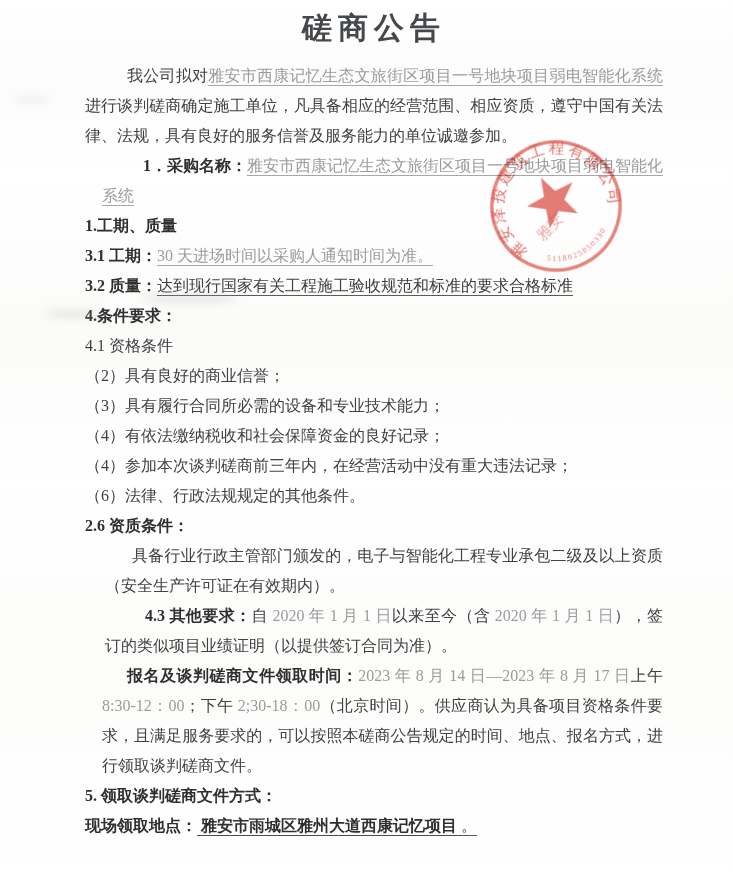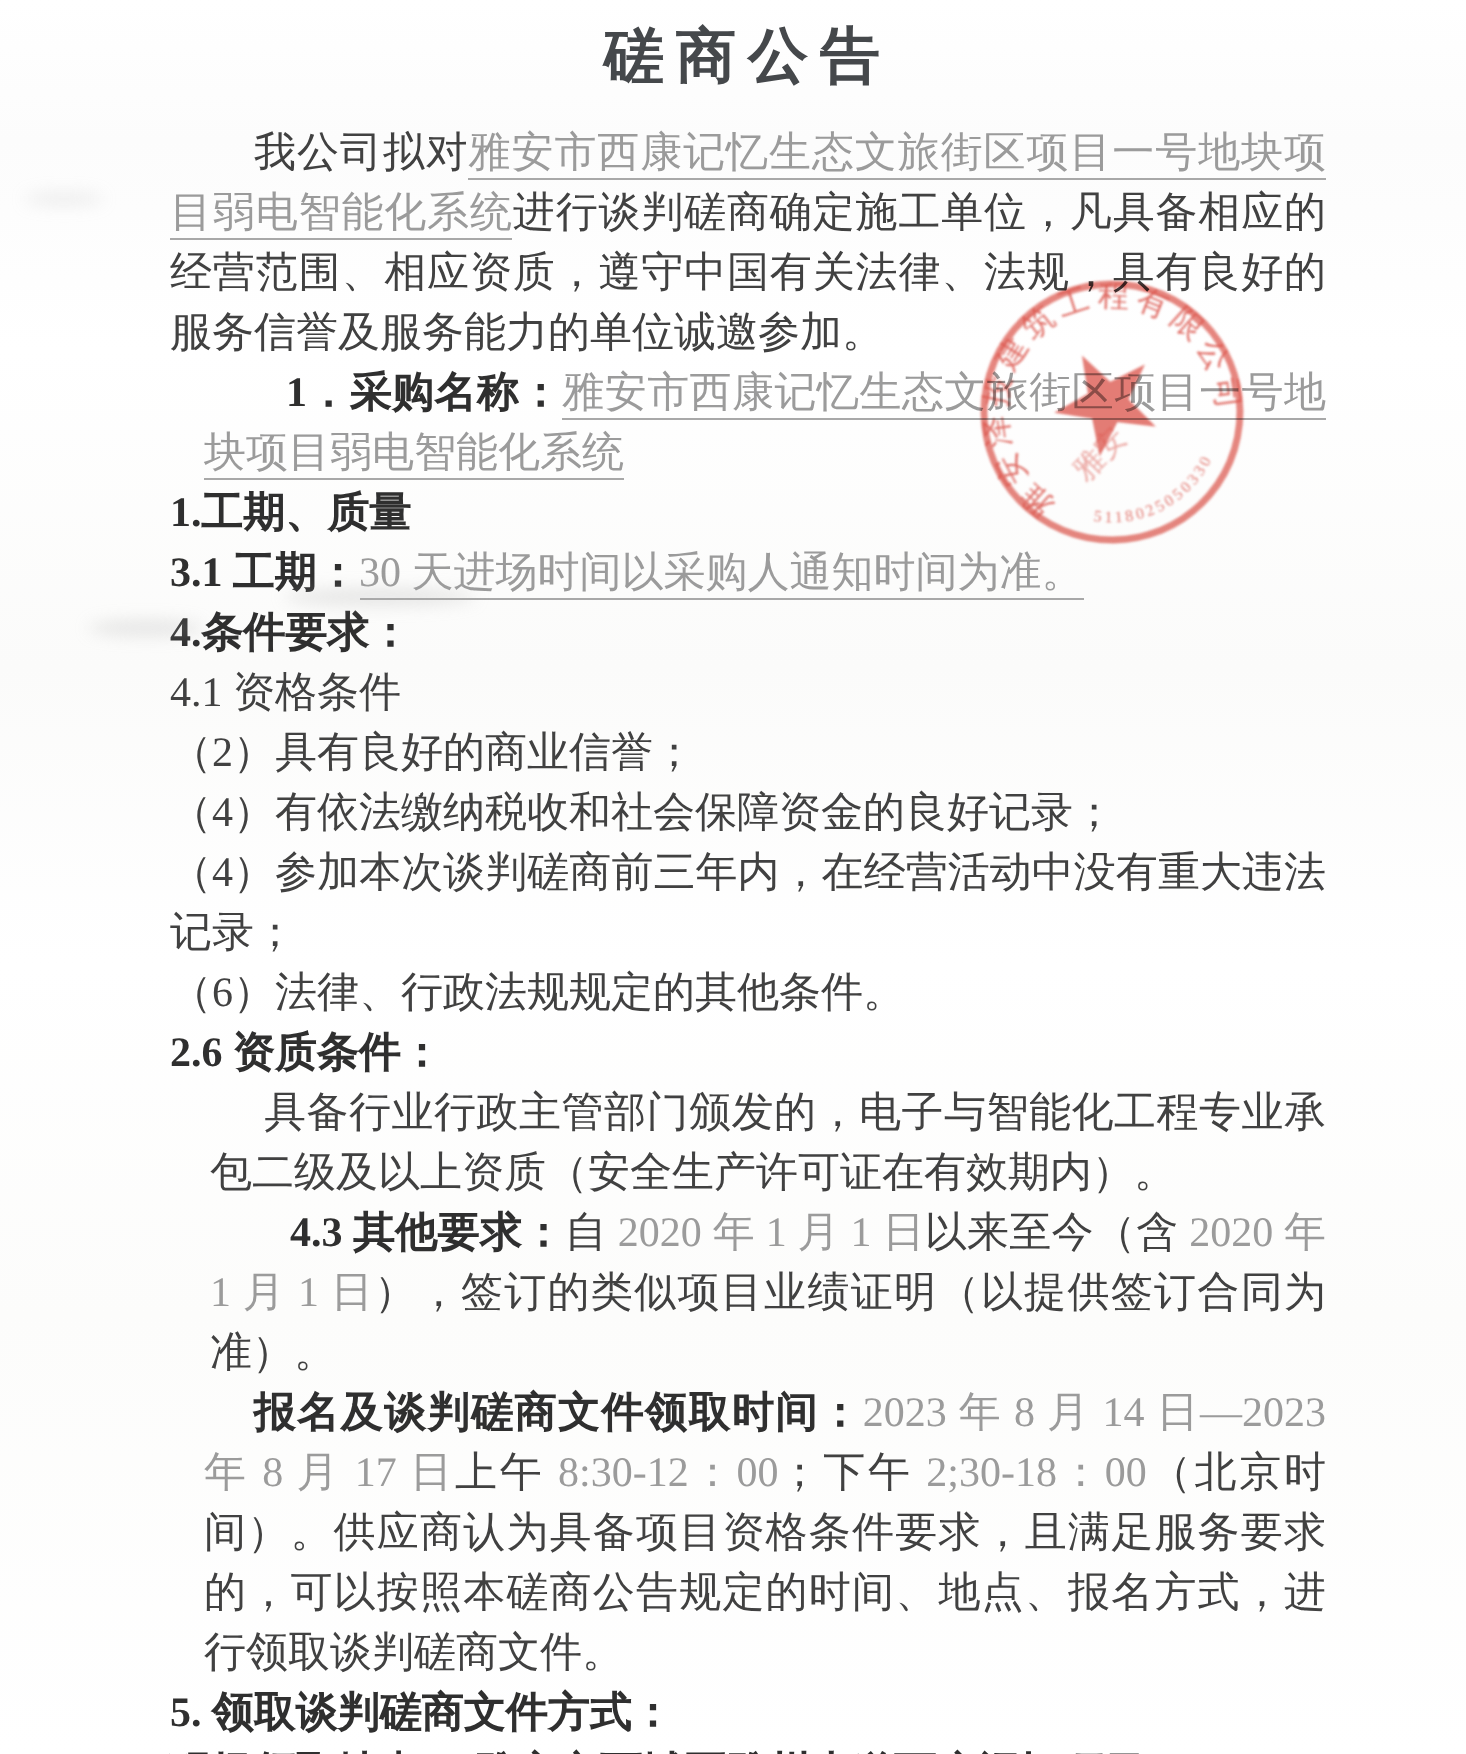--- a/index.html
+++ b/index.html
@@ -20,21 +20,21 @@
     box-sizing:border-box;
   }
   h1.doc-title{
     margin:4px 0 12px 0;
     text-align:center;
     font-size:30px;
     font-weight:bold;
     letter-spacing:6px;
     color:#45484b;
   }
-  p.blk{margin:0;font-size:21px;line-height:30px;text-align:justify;}
+  p.blk{margin:0;font-size:16px;line-height:30px;text-align:justify;}
   
   .para-intro{line-height:28px;text-indent:42px;margin-top:10px;}
   .b-item-wrap{padding-left:17px;text-indent:41px;line-height:28px;}
   .b-item{margin-left:58px;margin-top:-5px;}
   .b-item3{margin-left:46px;margin-top:-6px;}
   .b-sub{margin-left:61px;}
   .b-sec4{margin-left:44px;}
   .b-41{margin-left:60px;margin-top:8px;}
   .b-cond{margin-left:65px;margin-top:3px;}
   .b-42label{margin-left:60px;margin-top:-10px;line-height:26px;}
@@ -71,23 +71,25 @@
 
 <div class="page">
 
   <div class="doc-inner">
     <h1 class="doc-title">磋商公告</h1>
 
   <p class="blk para-intro"><span class="n">我公司拟对</span><span class="gu">雅安市西康记忆生态文旅街区项目一号地块项目弱电智能化系统</span><span class="n">进行谈判磋商确定施工单位，凡具备相应的经营范围、相应资质，遵守中国有关法律、法规，具有良好的服务信誉及服务能力的单位诚邀参加。</span></p>
       <p class="blk b-item-wrap"><span class="b">1．采购名称：</span><span class="gu">雅安市西康记忆生态文旅街区项目一号地块项目弱电智能化系统</span></p>
       <p class="blk b-item3"><span class="b">1.工期、质量</span></p>
       <p class="blk b-sub"><span class="b">3.1 工期：</span><span class="gu">30 天进场时间以采购人通知时间为准。</span></p>
+      <p class="blk b-sub"><span class="b">3.2 质量：</span><span class="du">达到现行国家有关工程施工验收规范和标准的要求合格标准</span></p>
       <p class="blk b-sec4"><span class="b">4.条件要求：</span></p>
       <p class="blk b-41"><span class="n">4.1 资格条件</span></p>
       <p class="blk b-cond"><span class="n">（2）具有良好的商业信誉；</span></p>
+      <p class="blk b-cond"><span class="n">（3）具有履行合同所必需的设备和专业技术能力；</span></p>
       <p class="blk b-cond"><span class="n">（4）有依法缴纳税收和社会保障资金的良好记录；</span></p>
       <p class="blk b-cond"><span class="n">（4）参加本次谈判磋商前三年内，在经营活动中没有重大违法记录；</span></p>
       <p class="blk b-cond"><span class="n">（6）法律、行政法规规定的其他条件。</span></p>
       <p class="blk b-42label"><span class="b">2.6 资质条件：</span></p>
       <p class="blk b-42body"><span class="n">具备行业行政主管部门颁发的，电子与智能化工程专业承包二级及以上资质（安全生产许可证在有效期内）。</span></p>
       <p class="blk b-43"><span class="b">4.3 其他要求：</span><span class="n">自 </span><span class="g">2020 年 1 月 1 日</span><span class="n">以来至今（含 </span><span class="g">2020 年 1 月 1 日</span><span class="n">），签订的类似项目业绩证明（以提供签订合同为准）。</span></p>
       <p class="blk b-signup"><span class="b">报名及谈判磋商文件领取时间：</span><span class="g">2023 年 8 月 14 日—2023 年 8 月 17 日</span><span class="n">上午 </span><span class="g">8:30-12：00</span><span class="n">；下午 </span><span class="g">2;30-18：00</span><span class="n">（北京时间）。供应商认为具备项目资格条件要求，且满足服务要求的，可以按照本磋商公告规定的时间、地点、报名方式，进行领取谈判磋商文件。</span></p>
       <p class="blk b-item5"><span class="b">5. 领取谈判磋商文件方式：</span></p>
       <p class="blk b-pickup"><span class="b">现场领取地点：</span><span class="bu">    雅安市雨城区雅州大道西康记忆项目    </span><span class="du">。</span></p>
     </div>

